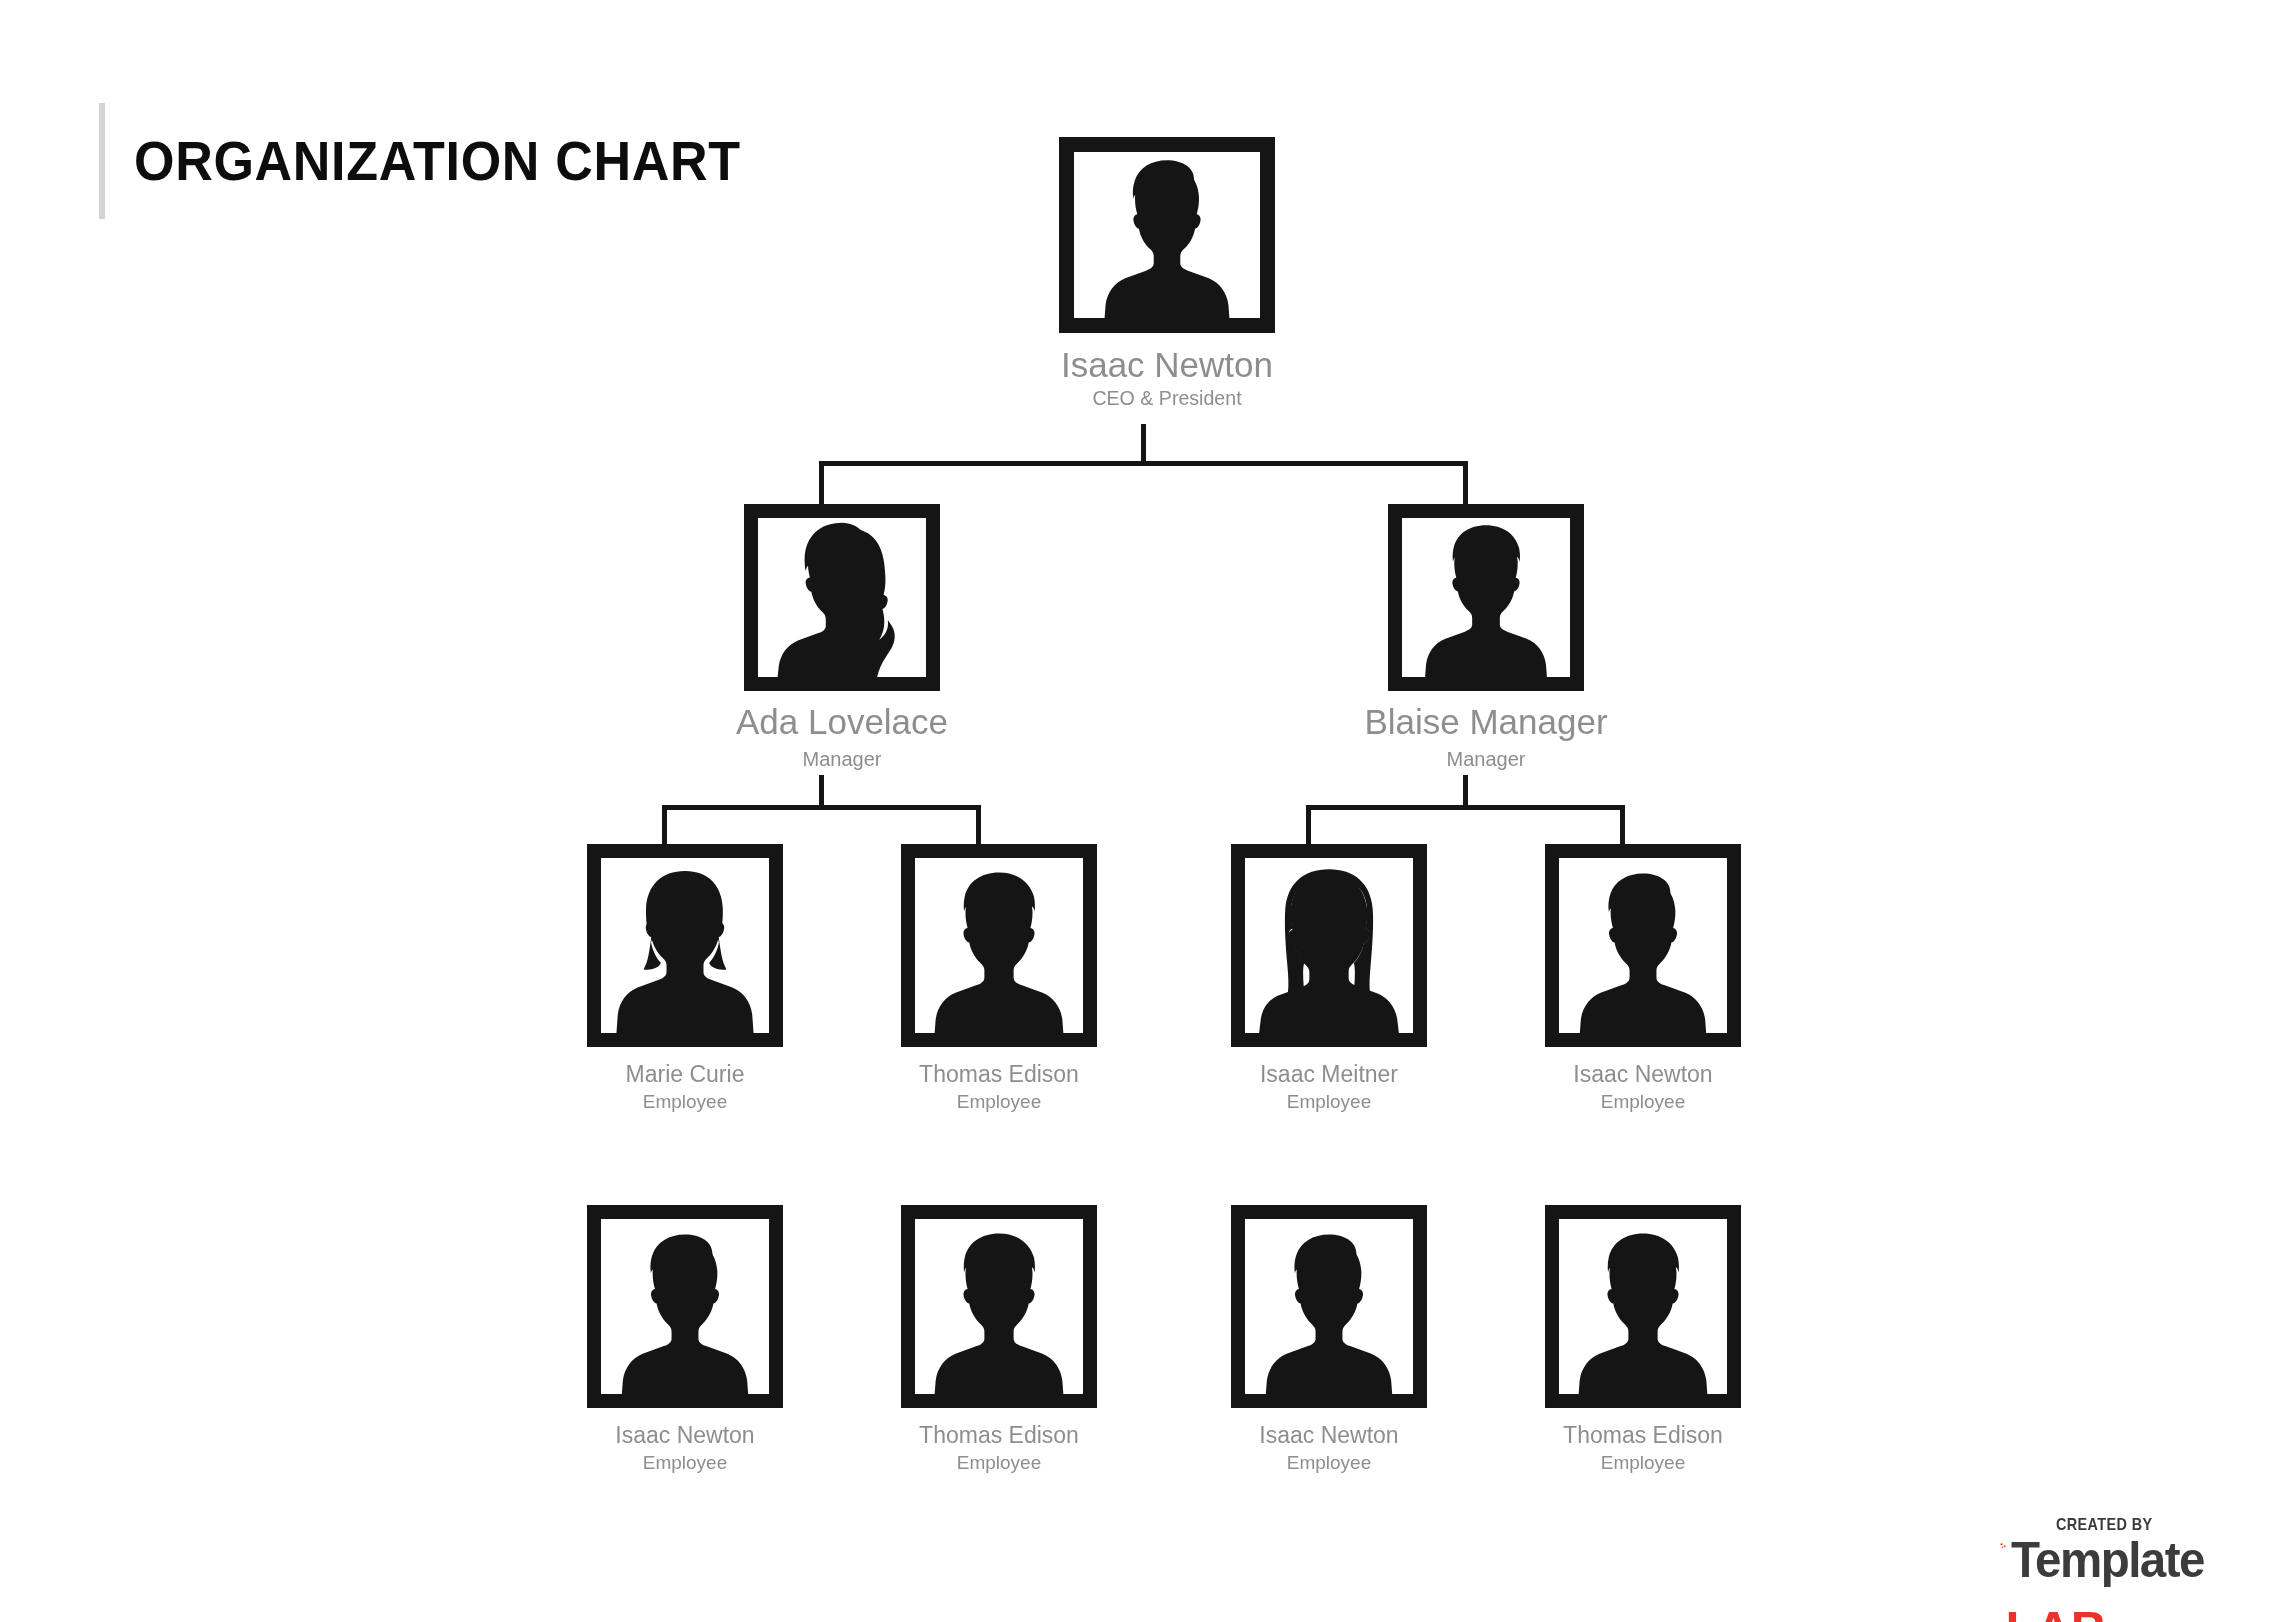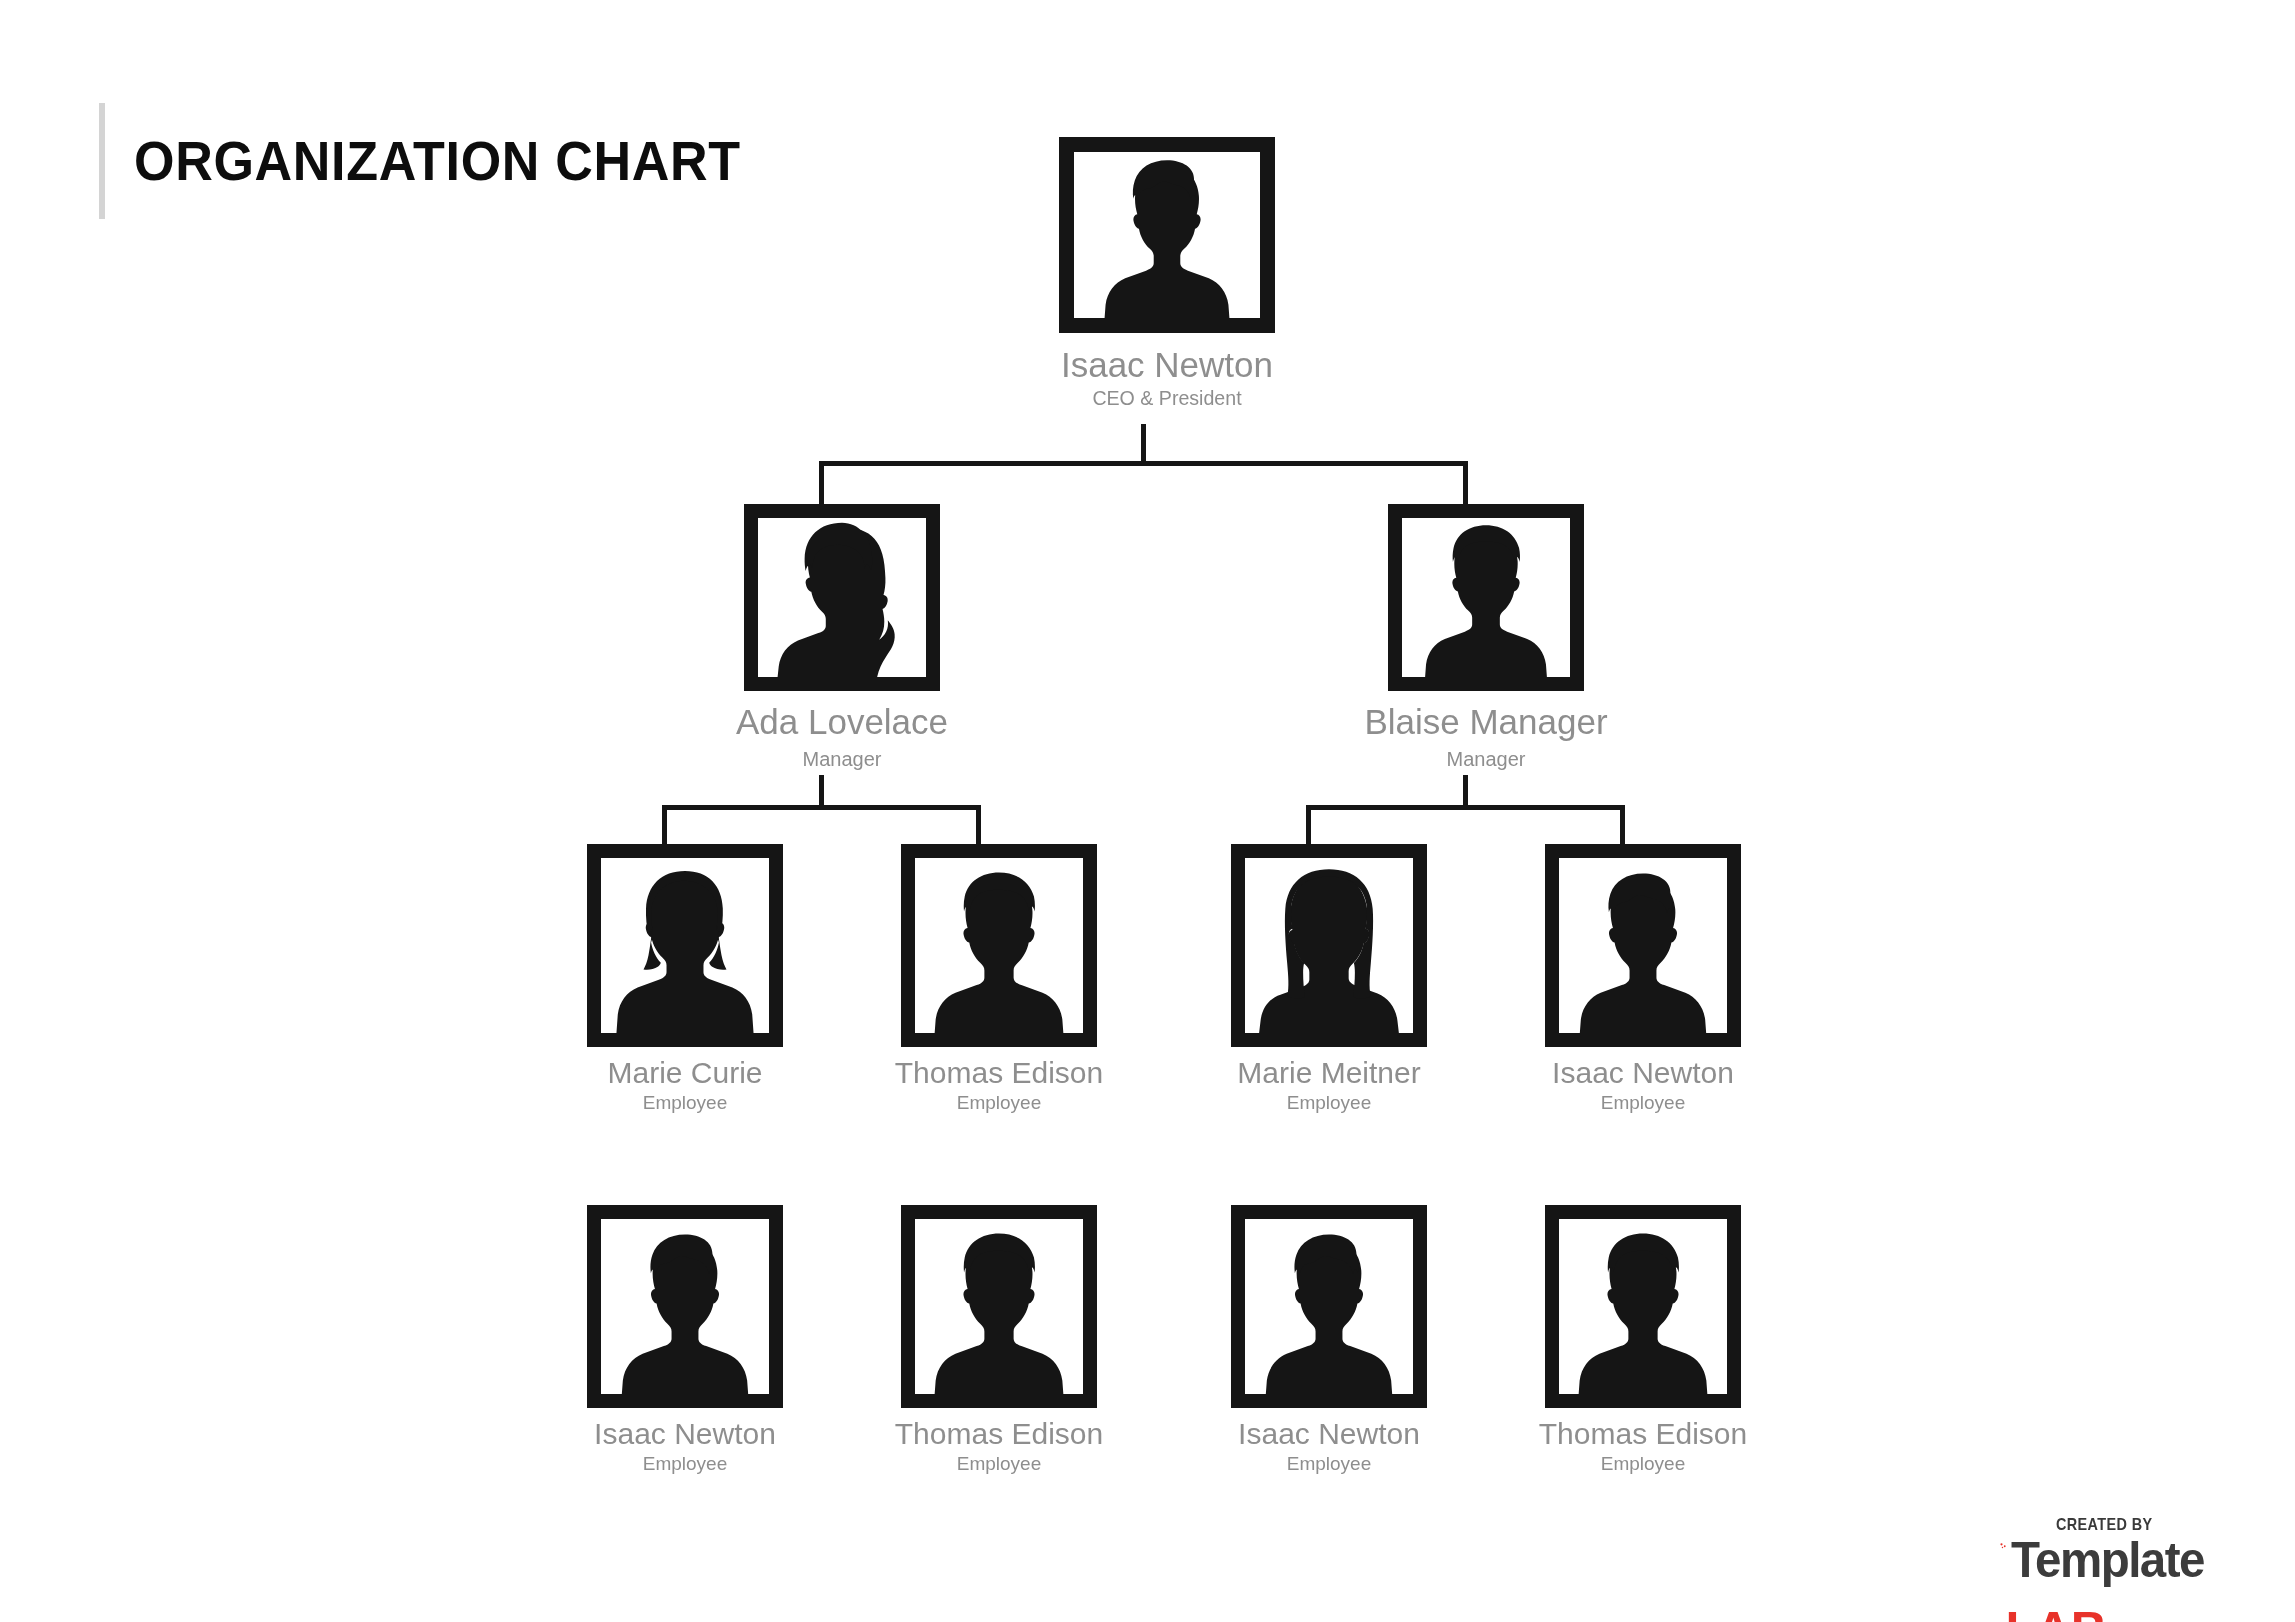--- a/index.html
+++ b/index.html
@@ -87,21 +87,21 @@
   
   .node.ceo .photo-frame      { width: 216px; height: 196px; border-width: 15px; }
   .node.ceo .node-name        { font-size: 35px; margin-top: 13.7px; }
   .node.ceo .node-title       { font-size: 19.6px; margin-top: 4.6px; }
 
   .node.manager .photo-frame  { width: 196px; height: 187px; border-width: 14.4px; }
   .node.manager .node-name    { font-size: 35px; margin-top: 13px; }
   .node.manager .node-title   { font-size: 20px; margin-top: 8px; }
 
   .node.employee .photo-frame { width: 196px; height: 203px; border-width: 14.4px; }
-  .node.employee .node-name   { font-size: 30px; margin-top: 10px; }
+  .node.employee .node-name   { font-size: 23px; margin-top: 16px; }
   .node.employee .node-title  { font-size: 19px; margin-top: 4.6px; }
 
   
   .conn {
     position: absolute;
     background: #151515;
   }
   .conn.v { width: 5.2px; }
   .conn.h { height: 5.2px; }
 
@@ -239,21 +239,21 @@
     <div class="node-title">Employee</div>
   </div>
 
   <div class="node employee" style="left:1208px; top:844px; width:196px;">
     <div class="photo-frame">
       <svg viewBox="0 0 100 100" preserveAspectRatio="xMidYMax meet" aria-hidden="true">
         <path fill="#151515" d="M50 5c-13.5 0-22.2 8.6-22.8 22.4-.2 4.3.3 8.2 1 11.3-1.6.3-2.5 1.8-2.2 3.6.4 2.6 1.7 4.6 3.3 5 .9 4.6 3.2 9 6.5 12 1.7 1.6 2.5 2.8 2.5 4.6v4.1c0 2-1.3 3.4-4.6 4.6l-12.6 4.6C14.7 79.2 10.3 84.9 9.3 92.4l-.9 7.6h83.2l-.9-7.6c-1-7.5-5.4-13.2-11.8-15.9l-12.6-4.6c-3.3-1.2-4.6-2.6-4.6-4.6v-4.1c0-1.8.8-3 2.5-4.6 3.3-3 5.6-7.4 6.5-12 1.6-.4 2.9-2.4 3.3-5 .3-1.8-.6-3.3-2.2-3.6.7-3.1 1.2-7 1-11.3C71.2 13.6 63.5 5 50 5z"></path>
         <path fill="#151515" d="M50 2.6c-15 0-24.8 8.4-26 23.5-.7 9 .2 21.8 1.1 32.2.7 8.1 1.2 13.9.1 19.9 3 1.5 7.5 1.6 10.5.3-.7-4.5-1.1-9.6-1.1-14.4 0-2.3.2-4.2.6-5.8-3-3-5-7.3-5.8-11.7-1.6-.5-2.8-2.5-3.2-5-.3-1.9.6-3.4 2.2-3.7-.7-3.2-1.2-7.1-1-11.4.4-8.3 4.3-14.2 10.4-17.2C41.9 7.5 46 6.8 50 6.8c4 0 8.1.7 12.2 2.5 6.1 3 10 8.9 10.4 17.2.2 4.3-.3 8.2-1 11.4 1.6.3 2.5 1.8 2.2 3.7-.4 2.5-1.6 4.5-3.2 5-.8 4.4-2.8 8.7-5.8 11.7.4 1.6.6 3.5.6 5.8 0 4.8-.4 9.9-1.1 14.4 3 1.3 7.5 1.2 10.5-.3-1.1-6-.6-11.8.1-19.9.9-10.4 1.8-23.2 1.1-32.2C74.8 11 65 2.6 50 2.6z"></path>
       </svg>
     </div>
-    <div class="node-name">Marie Meitner</div>
+    <div class="node-name">Isaac Meitner</div>
     <div class="node-title">Employee</div>
   </div>
 
   <div class="node employee" style="left:1522px; top:844px; width:196px;">
     <div class="photo-frame">
       <svg viewBox="0 0 100 100" preserveAspectRatio="xMidYMax meet" aria-hidden="true">
         <path fill="#151515" d="M50 8c-11 0-18.5 7.6-19.2 18.3-.3 4.3.4 8.1 1.3 11.2-1.6.3-2.6 1.8-2.3 3.7.4 2.6 1.7 4.6 3.3 5 .8 4.6 3.2 9 6.4 12 1.7 1.6 2.5 2.8 2.5 4.6v4.1c0 2-1.3 3.4-4.6 4.6l-12.6 4.6C18.4 78.8 14 84.5 13 92l-.6 8h75.2l-.6-8c-1-7.5-5.4-13.2-11.8-15.9l-12.6-4.6c-3.3-1.2-4.6-2.6-4.6-4.6v-4.1c0-1.8.8-3 2.5-4.6 3.2-3 5.6-7.4 6.4-12 1.6-.4 2.9-2.4 3.3-5 .3-1.9-.7-3.4-2.3-3.7.9-3.1 1.6-6.9 1.3-11.2C68.5 15.6 61 8 50 8z"></path>
         <path fill="#151515" d="M50 5c-9.5 0-16.8 4.6-19.4 12.1-1.3 3.7-1.4 7.6-.9 11 .3-1.4.9-2.4 1.6-2.2.9.3 1.1 1.6 1.3 2.9.3-2.2 1.2-4.4 2.9-5.6 1.6-1.1 3.5-.9 5.2-1.6 2.3-.9 3.6-3 5.9-3.6 2.2-.6 4.3.5 6.4 1.2 2.1.7 4.4 1 6.4 2.1 2.9 1.6 4.4 4.4 4.9 7.5.2-1.3.4-2.6 1.3-2.9.7-.2 1.3.8 1.6 2.2.5-3.4.4-7.3-.9-11C66.8 9.6 59.5 5 50 5z"></path>
       </svg>
     </div>

